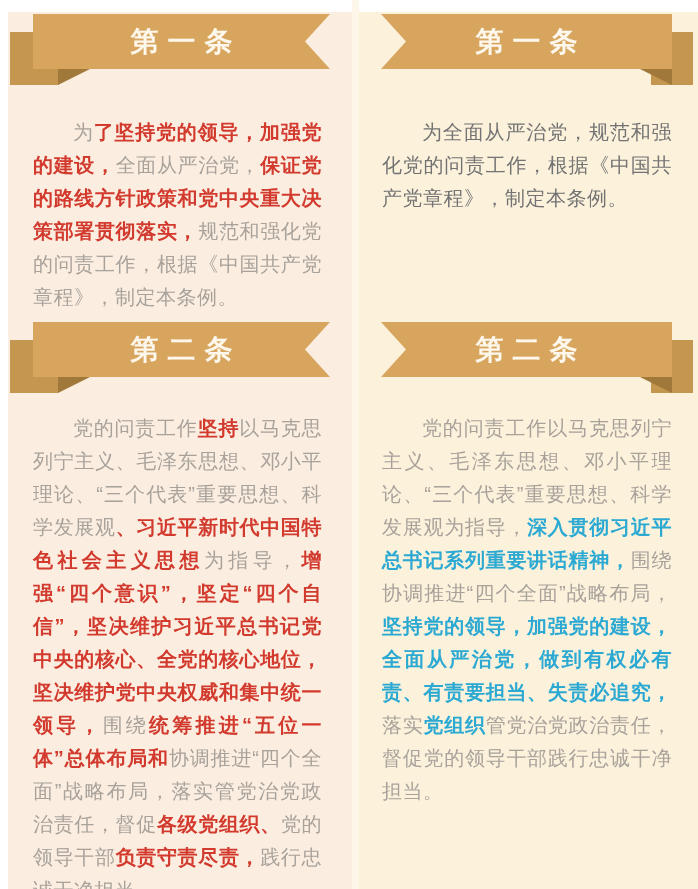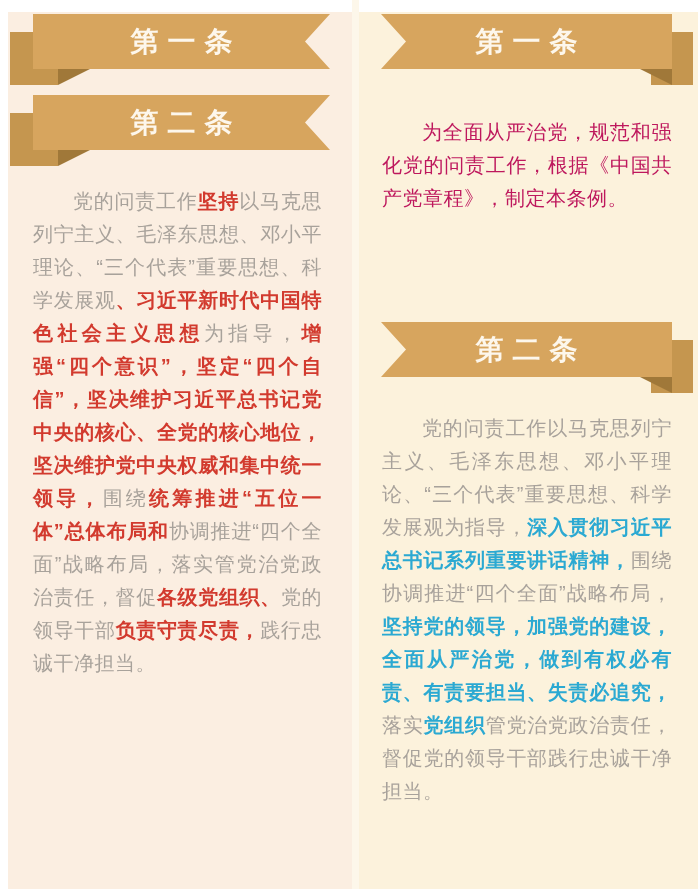--- a/index.html
+++ b/index.html
@@ -57,39 +57,40 @@
 <div class="page">
   <div class="edge-strip" style="background: rgb(255, 255, 255);"></div>
   <div class="col col-left" id="col-0" style="background: rgb(251, 238, 225);">
       <div class="ribbon">
         <div class="tail" style="background: rgb(197, 150, 79);"></div>
         <div class="fold" style="background: rgb(160, 120, 57);"></div>
         <div class="banner" style="background: rgb(215, 165, 94);">
           <span class="banner-label" style="color: rgb(253, 247, 236);">第一条</span>
         </div>
       </div>
+      <p class="article first" style="color: rgb(168, 162, 155);"><span class="seg">为</span><span class="seg hl" style="color: rgb(210, 58, 46);">了坚持党的领导，加强党的建设，</span><span class="seg">全面从严治党，</span><span class="seg hl" style="color: rgb(210, 58, 46);">保证党的路线方针政策和党中央重大决策部署贯彻落实，</span><span class="seg">规范和强化党的问责工作，根据《中国共产党章程》，制定本条例。</span></p>
       <div class="ribbon second">
         <div class="tail" style="background: rgb(197, 150, 79);"></div>
         <div class="fold" style="background: rgb(160, 120, 57);"></div>
         <div class="banner" style="background: rgb(215, 165, 94);">
           <span class="banner-label" style="color: rgb(253, 247, 236);">第二条</span>
         </div>
       </div>
       <p class="article second" style="color: rgb(168, 162, 155);"><span class="seg">党的问责工作</span><span class="seg hl" style="color: rgb(210, 58, 46);">坚持</span><span class="seg">以马克思列宁主义、毛泽东思想、邓小平理论、“三个代表”重要思想、科学发展观</span><span class="seg hl" style="color: rgb(210, 58, 46);">、习近平新时代中国特色社会主义思想</span><span class="seg">为指导，</span><span class="seg hl" style="color: rgb(210, 58, 46);">增强“四个意识”，坚定“四个自信”，坚决维护习近平总书记党中央的核心、全党的核心地位，坚决维护党中央权威和集中统一领导，</span><span class="seg">围绕</span><span class="seg hl" style="color: rgb(210, 58, 46);">统筹推进“五位一体”总体布局和</span><span class="seg">协调推进“四个全面”战略布局，落实管党治党政治责任，督促</span><span class="seg hl" style="color: rgb(210, 58, 46);">各级党组织、</span><span class="seg">党的领导干部</span><span class="seg hl" style="color: rgb(210, 58, 46);">负责守责尽责，</span><span class="seg">践行忠诚干净担当。</span></p>
     </div>
   <div class="divider-strip" style="left: 352px; width: 7px; background: rgb(253, 247, 234);"></div>
   <div class="col col-right" id="col-1" style="background: rgb(252, 242, 220);">
       <div class="ribbon">
         <div class="tail" style="background: rgb(197, 150, 79);"></div>
         <div class="fold" style="background: rgb(160, 120, 57);"></div>
         <div class="banner" style="background: rgb(215, 165, 94);">
           <span class="banner-label" style="color: rgb(253, 247, 236);">第一条</span>
         </div>
       </div>
-      <p class="article first" style="color: #be185d;"><span class="seg">为全面从严治党，规范和强化党的问责工作，根据《中国共产党章程》，制定本条例。</span></p>
+      <p class="article first" style="color: #737373;"><span class="seg">为全面从严治党，规范和强化党的问责工作，根据《中国共产党章程》，制定本条例。</span></p>
       <div class="ribbon second">
         <div class="tail" style="background: rgb(197, 150, 79);"></div>
         <div class="fold" style="background: rgb(160, 120, 57);"></div>
         <div class="banner" style="background: rgb(215, 165, 94);">
           <span class="banner-label" style="color: rgb(253, 247, 236);">第二条</span>
         </div>
       </div>
       <p class="article second" style="color: rgb(168, 162, 155);"><span class="seg">党的问责工作以马克思列宁主义、毛泽东思想、邓小平理论、“三个代表”重要思想、科学发展观为指导，</span><span class="seg hl" style="color: rgb(43, 169, 210);">深入贯彻习近平总书记系列重要讲话精神，</span><span class="seg">围绕协调推进“四个全面”战略布局，</span><span class="seg hl" style="color: rgb(43, 169, 210);">坚持党的领导，加强党的建设，全面从严治党，做到有权必有责、有责要担当、失责必追究，</span><span class="seg">落实</span><span class="seg hl" style="color: rgb(43, 169, 210);">党组织</span><span class="seg">管党治党政治责任，督促党的领导干部践行忠诚干净担当。</span></p>
     </div>
 </div>

